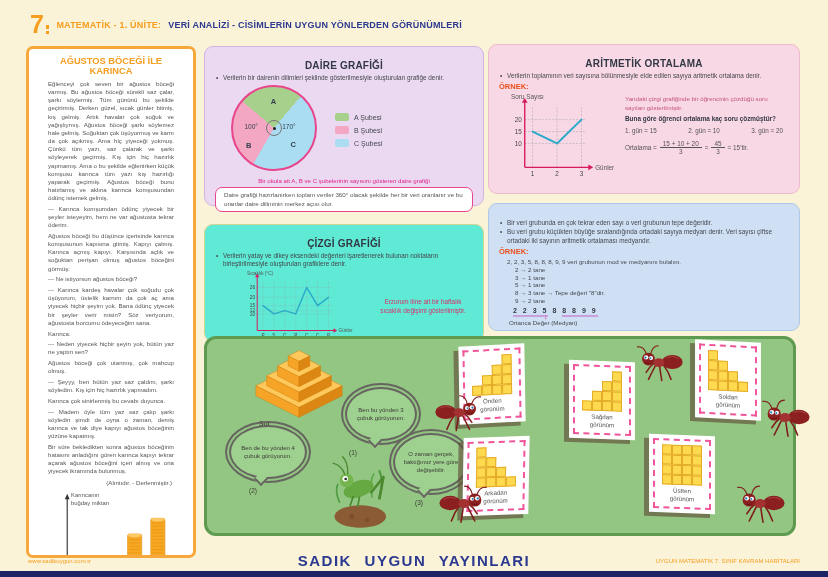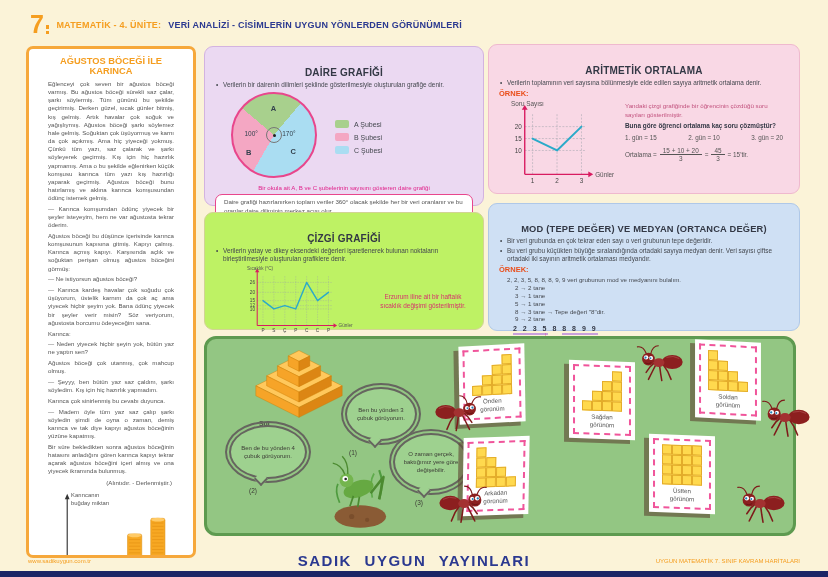--- a/index.html
+++ b/index.html
@@ -14,21 +14,21 @@
   .hdr-course { color:#F59E20; font-size:9px; font-weight:bold; letter-spacing:.2px; }
   .hdr-title { color:#2B3990; font-size:9px; font-weight:bold; letter-spacing:.2px; }
 
   
   .story { position:absolute; left:26px; top:46px; width:170px; height:512px; background:#fff; border:3px solid #F6A83B; border-radius:7px; padding:7px 19px; overflow:hidden; }
   .story-title { color:#F59E20; font-size:9.3px; font-weight:bold; text-align:center; margin-bottom:4px; }
   .story-par { font-size:6.1px; line-height:1.34; color:#555; text-align:justify; margin-bottom:2.6px; }
   .attribution { font-size:6.1px; color:#555; text-align:right; margin:3px 2px 2px 0; }
 
   
-  .panel { position:absolute; border-radius:9px; padding:20px 10px; }
+  .panel { position:absolute; border-radius:9px; padding:13px 10px; }
   .panel-title { font-size:10px; font-weight:bold; color:#333845; text-align:center; margin-bottom:3px; letter-spacing:.2px; }
   .bullet { font-size:6.4px; color:#44484f; line-height:1.3; margin:1.5px 0; padding-left:8px; position:relative; }
   .bullet::before { content:"•"; position:absolute; left:1px; top:0; }
   .note-box { background:#fff; border:1.5px solid #E8468C; border-radius:7px; padding:3px 8px; font-size:6.2px; color:#555; line-height:1.35; }
   .ornek { color:#E94E1B; font-size:7.5px; font-weight:bold; margin:2px 0; }
 
   
   .daire { left:204px; top:46px; width:280px; height:160px; background:#EBD9F2; border:1.5px solid #D3B3E0; }
   .daire-body { display:flex; align-items:center; gap:14px; margin:3px 0 2px 16px; }
   .pie-wrap { position:relative; width:90px; height:90px; }
@@ -37,21 +37,21 @@
   .pie-center::after { content:""; position:absolute; left:50%; top:50%; width:3px; height:3px; margin:-1.5px 0 0 -1.5px; background:#222; border-radius:50%; }
   .pie-lab { position:absolute; font-size:7.5px; color:#33414d; font-weight:bold; }
   .pie-ang { position:absolute; font-size:6.5px; color:#33414d; }
   .legend { display:flex; flex-direction:column; gap:5px; }
   .leg-row { display:flex; align-items:center; gap:5px; }
   .leg-chip { width:14px; height:8px; border-radius:2px; }
   .leg-lab { font-size:7px; color:#44484f; }
   .caption { font-size:6.1px; color:#E0218A; text-align:center; margin:1px 0 3px; }
 
   
-  .cizgi { left:204px; top:212px; width:280px; height:118px; background:#bef264; border:1.5px solid #D2D493; }
+  .cizgi { left:204px; top:224px; width:280px; height:118px; background:#5eead4; border:1.5px solid #D2D493; }
   .cizgi-body { display:flex; align-items:center; }
   .side-note { width:96px; font-size:6.4px; color:#D6336C; text-align:center; line-height:1.5; }
 
   
   .aritmetik { left:488px; top:44px; width:312px; height:150px; background:#F9D8E5; border:1.5px solid #EFB9CE; }
   .arit-body { display:flex; gap:8px; }
   .arit-right { flex:1; padding-top:2px; }
   .arit-intro { font-size:6.2px; color:#C2527E; line-height:1.35; margin-bottom:3px; }
   .arit-q { font-size:6.4px; color:#333845; font-weight:bold; margin-bottom:5px; }
   .days { display:flex; justify-content:space-between; font-size:6.3px; color:#555; margin:4px 0 6px; padding-right:6px; }
@@ -99,21 +99,21 @@
 <body>
 
 <div class="header">
   <span class="grade">
       <span>7</span>
       <span class="grade-dots">
         <i></i>
         <i></i>
       </span>
     </span>
-  <span class="hdr-course">MATEMATİK - 4. ÜNİTE:</span>
+  <span class="hdr-course">MATEMATİK - 1. ÜNİTE:</span>
   <span class="hdr-title">VERİ ANALİZİ - CİSİMLERİN UYGUN YÖNLERDEN GÖRÜNÜMLERİ</span>
 </div>
 
 <div class="story">
   <div class="story-title">AĞUSTOS BÖCEĞİ İLE KARINCA</div>
   <div>
       <div class="story-par">Eğlenceyi çok seven bir ağustos böceği varmış. Bu ağustos böceği sürekli saz çalar, şarkı söylermiş. Tüm gününü bu şekilde geçirirmiş. Derken güzel, sıcak günler bitmiş, kış gelmiş. Artık havalar çok soğuk ve yağışlıymış. Ağustos böceği şarkı söylemez hale gelmiş. Soğuktan çok üşüyormuş ve karnı da çok açıkmış. Ama hiç yiyeceği yokmuş. Çünkü tüm yazı, saz çalarak ve şarkı söyleyerek geçirmiş. Kış için hiç hazırlık yapmamış. Ama o bu şekilde eğlenirken küçük komşusu karınca tüm yazı kış hazırlığı yaparak geçirmiş. Ağustos böceği bunu hatırlamış ve aklına karınca komşusundan ödünç istemek gelmiş.</div>
       <div class="story-par">— Karınca komşumdan ödünç yiyecek bir şeyler isteyeyim, hem ne var ağustosta tekrar öderim.</div>
       <div class="story-par">Ağustos böceği bu düşünce içerisinde karınca komşusunun kapısına gitmiş. Kapıyı çalmış. Karınca açmış kapıyı. Karşısında açlık ve soğuktan perişan olmuş ağustos böceğini görmüş:</div>
       <div class="story-par">— Ne istiyorsun ağustos böceği?</div>
@@ -298,21 +298,20 @@
             <span class="num">45</span>
             <span class="den">3</span>
           </span>
         <span>= 15'tir.</span>
       </div>
     </div>
   </div>
 </div>
 
 <div class="panel mod">
-  <div class="panel-title">MOD (TEPE DEĞER) VE MEDYAN (ORTANCA DEĞER)</div>
   <div>
       <div class="bullet">Bir veri grubunda en çok tekrar eden sayı o veri grubunun tepe değeridir.</div>
       <div class="bullet">Bu veri grubu küçükten büyüğe sıralandığında ortadaki sayıya medyan denir. Veri sayısı çiftse ortadaki iki sayının aritmetik ortalaması medyandır.</div>
     </div>
   <div class="ornek">ÖRNEK:</div>
   <div class="mod-intro">2, 2, 3, 5, 8, 8, 8, 9, 9  veri grubunun mod ve medyanını bulalım.</div>
   <div>
       <div class="count-line">2 → 2 tane</div>
       <div class="count-line">3 → 1 tane</div>
       <div class="count-line">5 → 1 tane</div>

